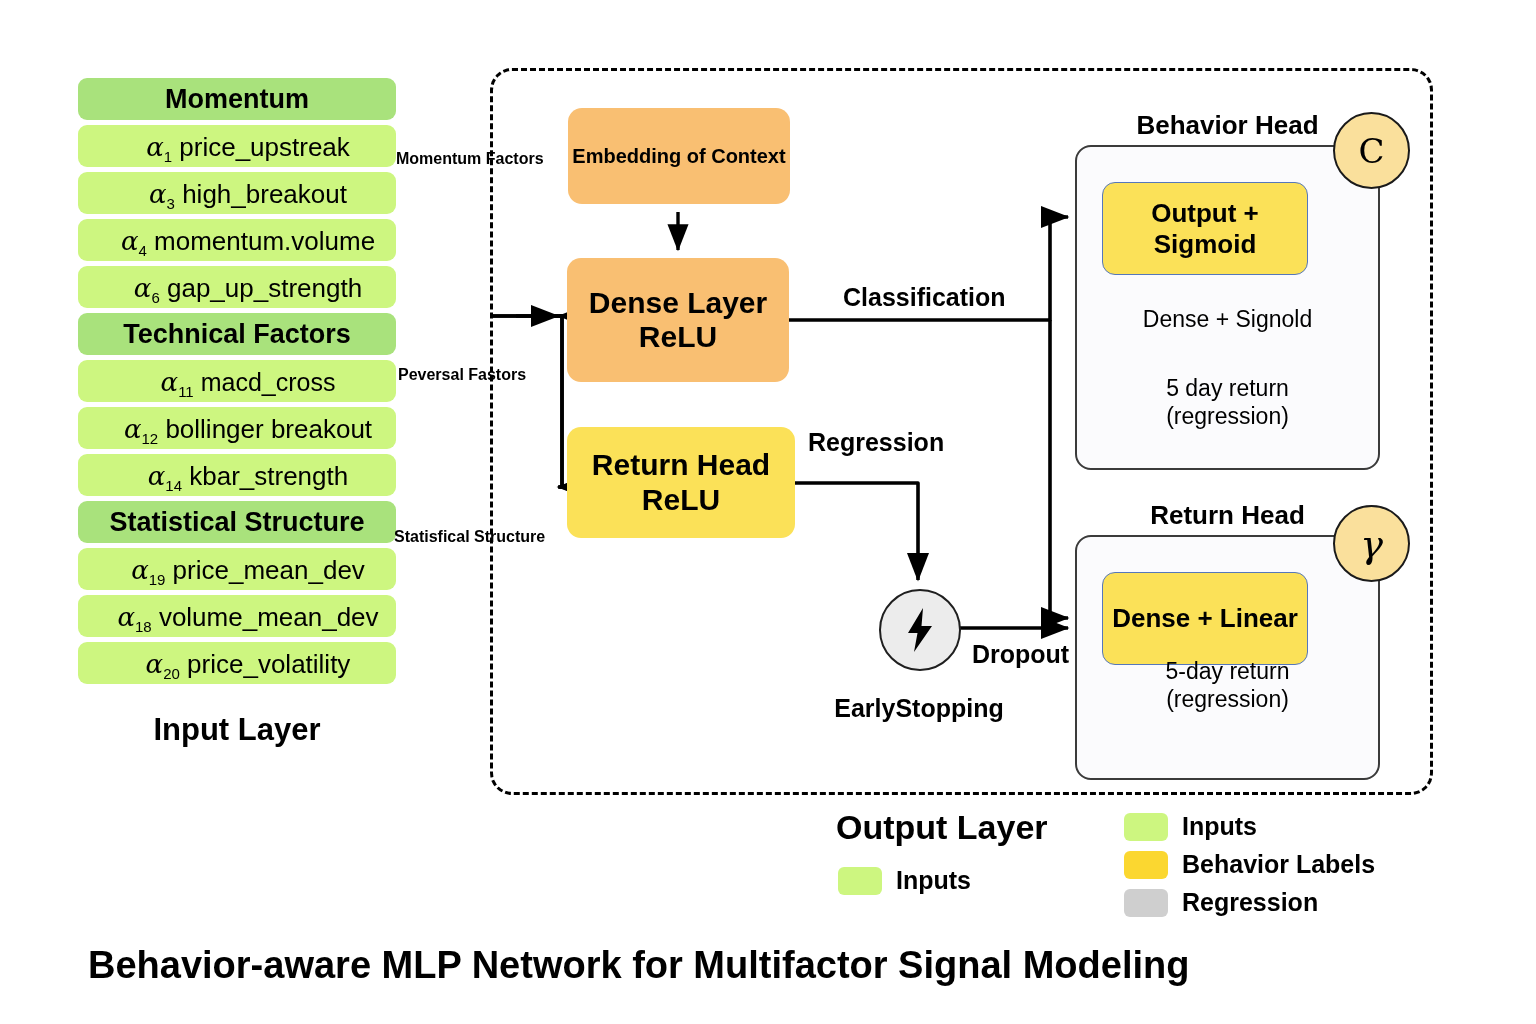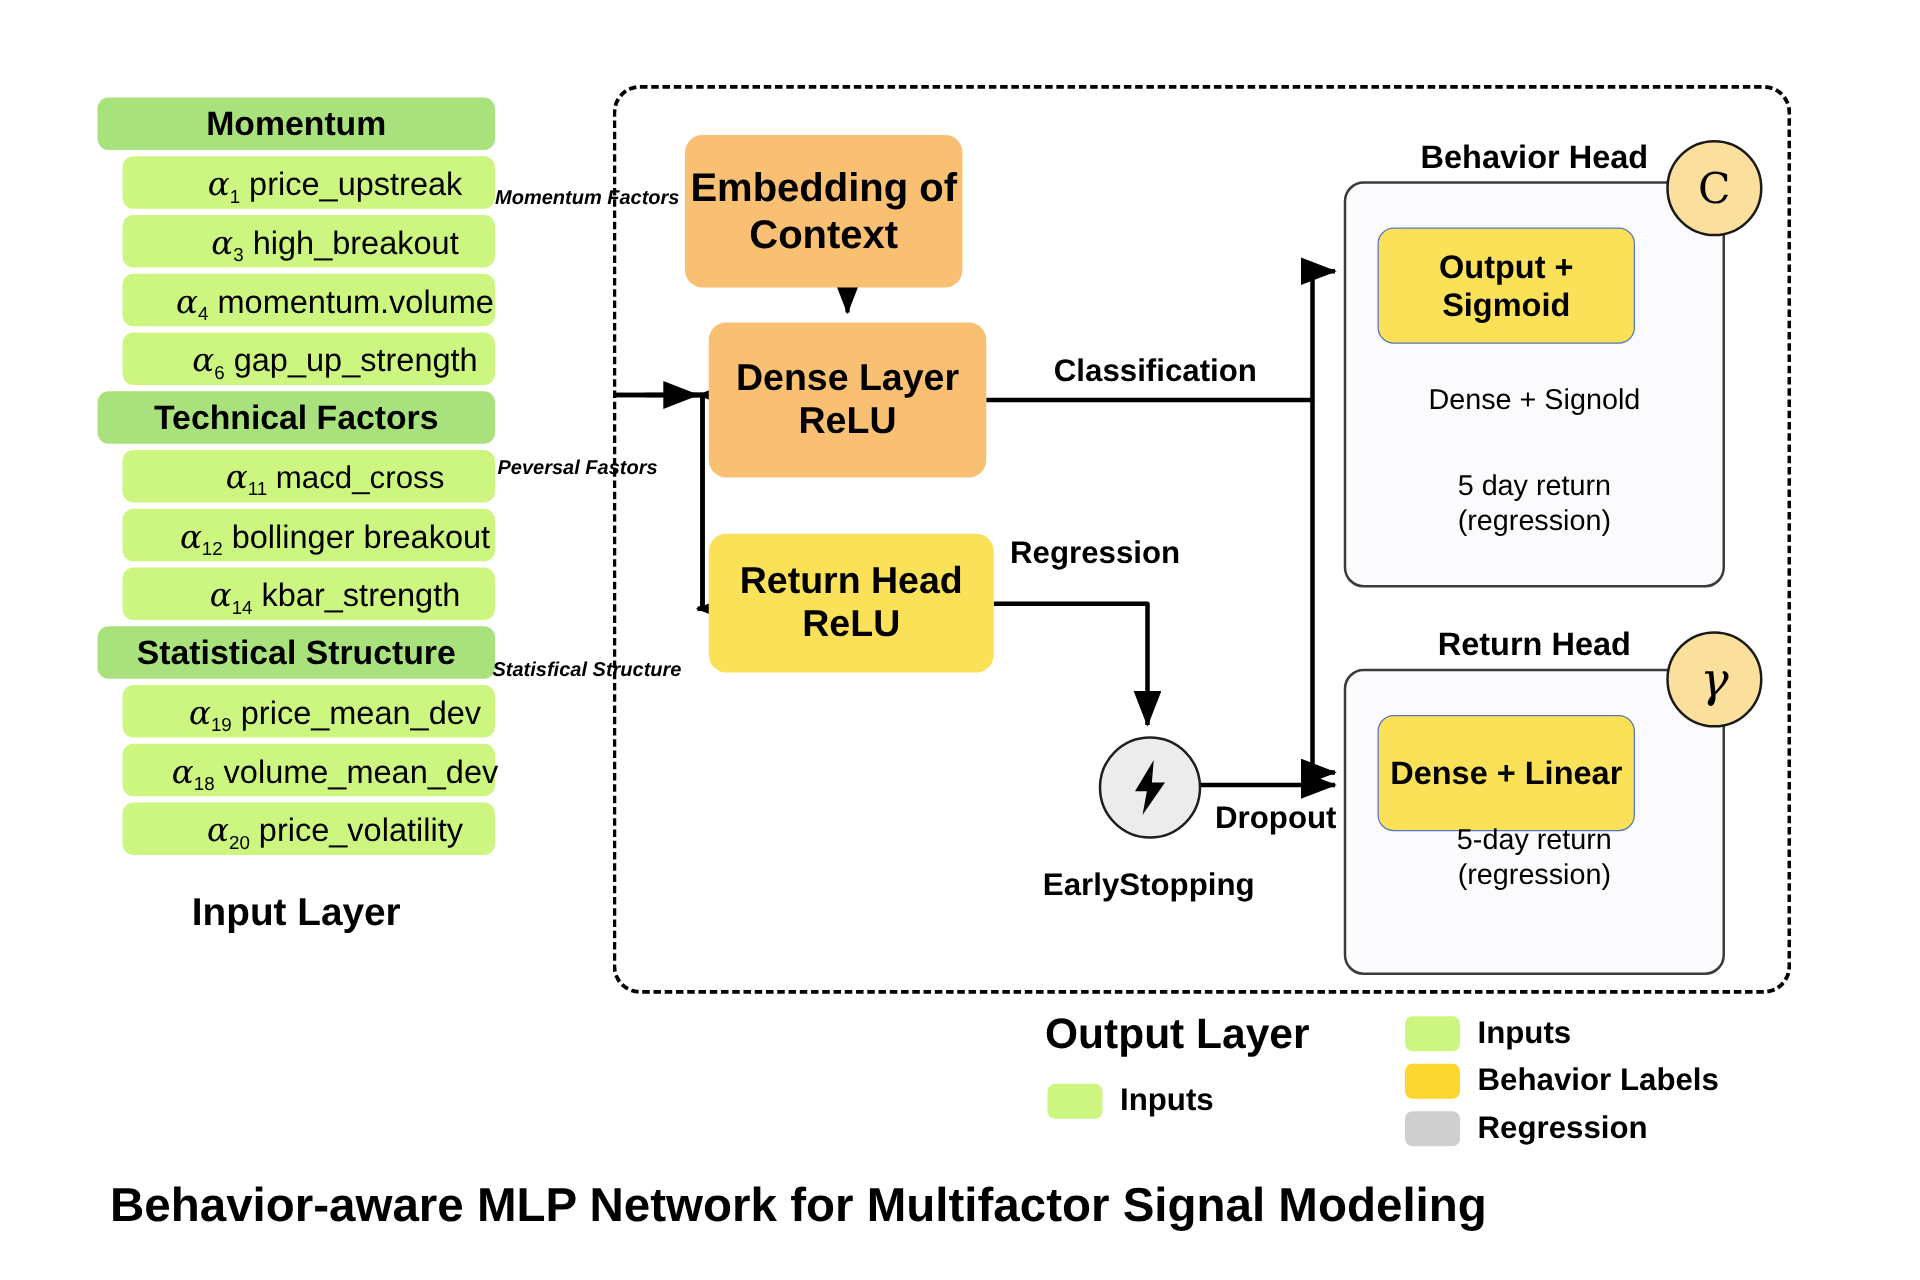--- a/index.html
+++ b/index.html
@@ -23,42 +23,41 @@
     text-align:center;
     margin-bottom:5px;
     white-space:nowrap;
   }
   .factor-row{
     position:relative;
     height:42px;
     border-radius:9px;
     background:#cdf680;
     margin-bottom:5px;
-    margin-left:20px;
   }
   .factor-txt{
     position:absolute;left:0;top:0;
     height:42px;line-height:44px;
     width:340px;
     text-align:center;
     font-size:26px;
     white-space:nowrap;
   }
   .factor-txt.bolded{font-weight:normal;font-size:25px;}
   .alpha{font-family:"DejaVu Serif", serif;font-style:italic;font-size:26px;}
   .alpha sub{font-size:15px;font-style:normal;font-family:"Liberation Sans",sans-serif;}
   #input-layer-label{
     position:absolute;left:78px;top:712px;width:318px;
     text-align:center;font-size:31px;font-weight:bold;
   }
 
   
   .side-note{
     position:absolute;
-    font-size:16px;font-weight:bold;font-style:italic;
+    font-size:16px;font-weight:bold;
     line-height:1.12;
     text-align:right;
     white-space:nowrap;
   }
 
   
   #model-box{
     position:absolute;left:490px;top:68px;
     width:943px;height:727px;
     border:3px dashed #000;
@@ -72,21 +71,21 @@
     border-radius:14px;
     display:flex;align-items:center;justify-content:center;
     text-align:center;
     font-weight:bold;
     line-height:1.15;
     box-sizing:border-box;
   }
   .orange{background:#f9bf72;}
   .yellow{background:#fbe158;}
 
-  #embedding-node{left:548px;top:108px;width:222px;height:122px;font-size:32px;}
+  #embedding-node{left:568px;top:108px;width:222px;height:96px;font-size:20px;}
   #dense-layer-node{left:567px;top:258px;width:222px;height:124px;font-size:30px;}
   #return-head-node{left:567px;top:427px;width:228px;height:111px;font-size:30px;}
 
   
   .head-panel{
     position:absolute;
     border:2.5px solid #3b3b3b;
     border-radius:16px;
     background:#fbfbfd;
     box-sizing:border-box;

